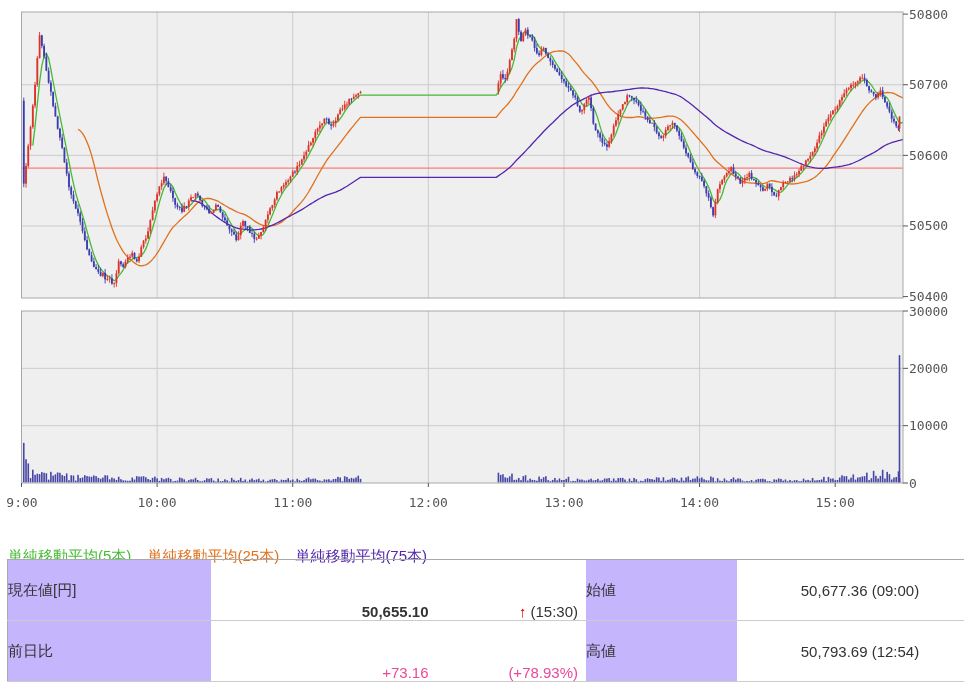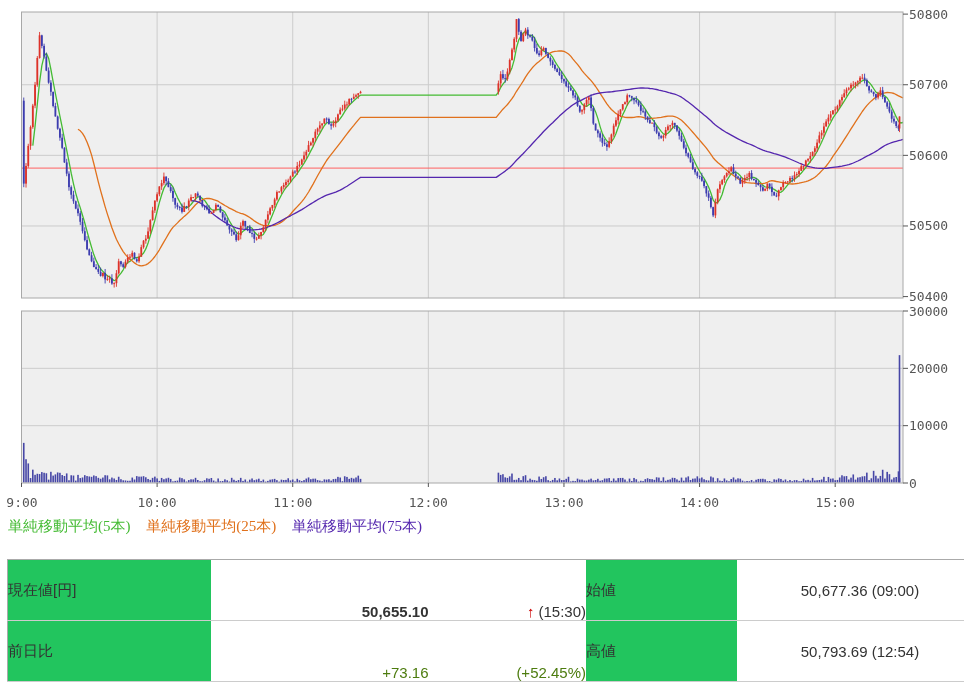--- a/index.html
+++ b/index.html
@@ -1,34 +1,34 @@
 <!DOCTYPE html>
 <html><head>
 <meta charset="utf-8">
 <style>
   html,body{margin:0;padding:0;background:#fff;}
   body{width:964px;height:687px;font-family:"Liberation Sans","DejaVu Sans",sans-serif;}
   .page{position:relative;width:964px;height:687px;overflow:hidden;background:#fff;}
   #charts{position:absolute;left:0;top:0;}
-  .legend{position:absolute;left:8px;top:517px;font-size:15px;letter-spacing:0;font-family:Liberation Serif, serif;}
+  .legend{position:absolute;left:8px;top:547px;font-size:15px;letter-spacing:0;}
   .legend span{margin-right:12px;}
   table.quote{position:absolute;left:7px;top:559px;width:950px;border-collapse:collapse;
               font-size:15px;color:#333;table-layout:fixed;}
   table.quote{border:1px solid #aaa;}
   table.quote td{height:40px;padding:0;vertical-align:middle;border-bottom:1px solid #ccc;}
-  td.lbl,td.lbl2{background:#22c55e;border-bottom:1px solid #fff;padding-left:10px;}
+  td.lbl,td.lbl2{background:#c4b5fd;border-bottom:1px solid #fff;padding-left:10px;}
   td.lbl{width:203px;}
   td.val{width:375px;}
   td.lbl2{width:151px;}
   td.val2{width:246px;text-align:center;padding-right:10px;}
   .valflex{display:flex;align-items:center;width:100%;margin-top:43px;}
   .valflex .num{width:58%;text-align:right;}
-  .valflex .paren{flex:1;text-align:right;padding-right:0;}
+  .valflex .paren{flex:1;text-align:right;padding-right:8px;}
   .bold{font-weight:bold;}
-  .red{color:#4d7c0f;}
+  .red{color:#ec4899;}
   .arrow{color:#cc0000;font-weight:bold;margin-right:4px;}
 </style>
 </head>
 <body>
 
 <div class="page">
 
   <svg id="charts" width="964" height="515">
       <rect x="21.5" y="12" width="881.5" height="286" fill="#efefef"></rect>
       <rect x="21.5" y="311" width="881.5" height="172" fill="#efefef"></rect>
@@ -1096,21 +1096,21 @@
         </div>
       </td>
       <td class="lbl2">始値</td>
       <td class="val2">50,677.36 (09:00)</td>
     </tr>
     <tr>
       <td class="lbl">前日比</td>
       <td class="val">
         <div class="valflex">
           <span class="num red">+73.16</span>
-          <span class="paren red">(+52.45%)</span>
+          <span class="paren red">(+78.93%)</span>
         </div>
       </td>
       <td class="lbl2">高値</td>
       <td class="val2">50,793.69 (12:54)</td>
     </tr>
   </tbody>
     </table>
 </div>
 
 </body></html>

